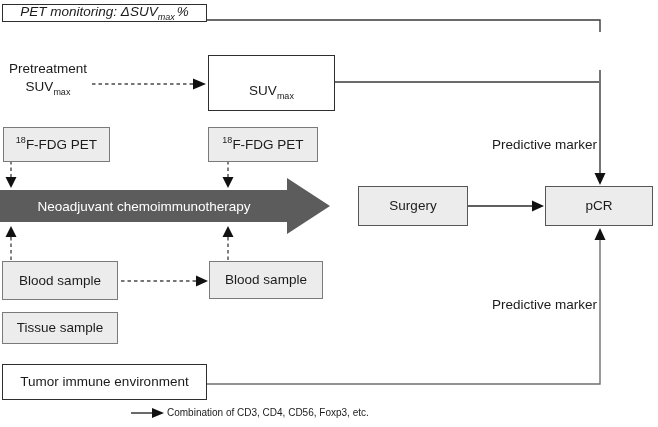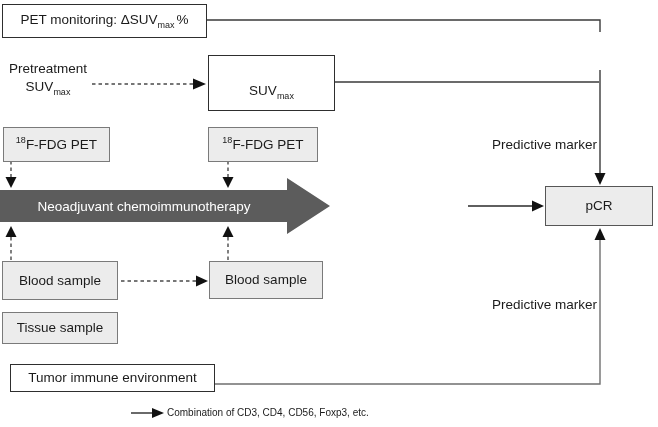--- a/index.html
+++ b/index.html
@@ -13,31 +13,31 @@
     display:flex; align-items:center; justify-content:center;
     text-align:center; font-size:13.5px; line-height:1.32;
   }
   .box-white { background:#ffffff; border:1.6px solid #2e2e2e; }
   .box-gray  { background:#ececec; border:1.5px solid #7a7a7a; }
   .box-gray-dark { background:#ececec; border:1.5px solid #565656; }
   .plain { position:absolute; font-size:13.5px; line-height:1.32; }
   sub { font-size:9px; }
   sup { font-size:9px; }
   .pct { margin-left:2px; }
-  #pet-mon   { left:2px;   top:4px;   width:205px; height:34px; }
+  #pet-mon   { left:2px;   top:4px;   width:205px; height:18px;font-style:italic; }
   #cmr       { left:542px; top:32px;  width:111px; height:38px; }
   #post      { left:208px; top:55px;  width:127px; height:56px; }
   #fdg1      { left:3px;   top:127px; width:107px; height:35px; }
   #fdg2      { left:208px; top:127px; width:110px; height:35px; }
   #surgery   { left:358px; top:186px; width:110px; height:40px; }
   #pcr       { left:545px; top:186px; width:108px; height:40px; }
   #blood1    { left:2px;   top:261px; width:116px; height:39px; }
   #blood2    { left:209px; top:261px; width:114px; height:38px; }
   #tissue    { left:2px;   top:312px; width:116px; height:32px; }
-  #tumor     { left:10px;   top:364px; width:205px; height:28px; }
+  #tumor     { left:2px;   top:364px; width:205px; height:36px; }
   #pretreat  { left:0px;   top:60px;  width:96px;  text-align:center; }
   #pm-top    { left:455px; top:136px; width:142px; text-align:right; }
   #pm-bottom { left:455px; top:296px; width:142px; text-align:right; }
   #arrow-label {
     position:absolute; left:0px; top:190px; width:288px; height:33px;
     display:flex; align-items:center; justify-content:center;
     color:#ffffff; font-size:13.5px;
   }
   #legend-text { left:167px; top:406px; font-size:10px; }
 </style>
@@ -103,20 +103,23 @@
   <div id="fdg1" class="box box-gray">
     <span><sup>18</sup><span>F-FDG PET</span></span>
   </div>
 
   <div id="fdg2" class="box box-gray">
     <span><sup>18</sup><span>F-FDG PET</span></span>
   </div>
 
   <div id="arrow-label">Neoadjuvant chemoimmunotherapy</div>
 
+  <div id="surgery" class="box box-gray-dark">
+    <span>Surgery</span>
+  </div>
 
   <div id="pcr" class="box box-gray-dark">
     <span>pCR</span>
   </div>
 
   <div id="pm-top" class="plain">Predictive marker</div>
   <div id="pm-bottom" class="plain">Predictive marker</div>
 
   <div id="blood1" class="box box-gray">
     <span>Blood sample</span>

